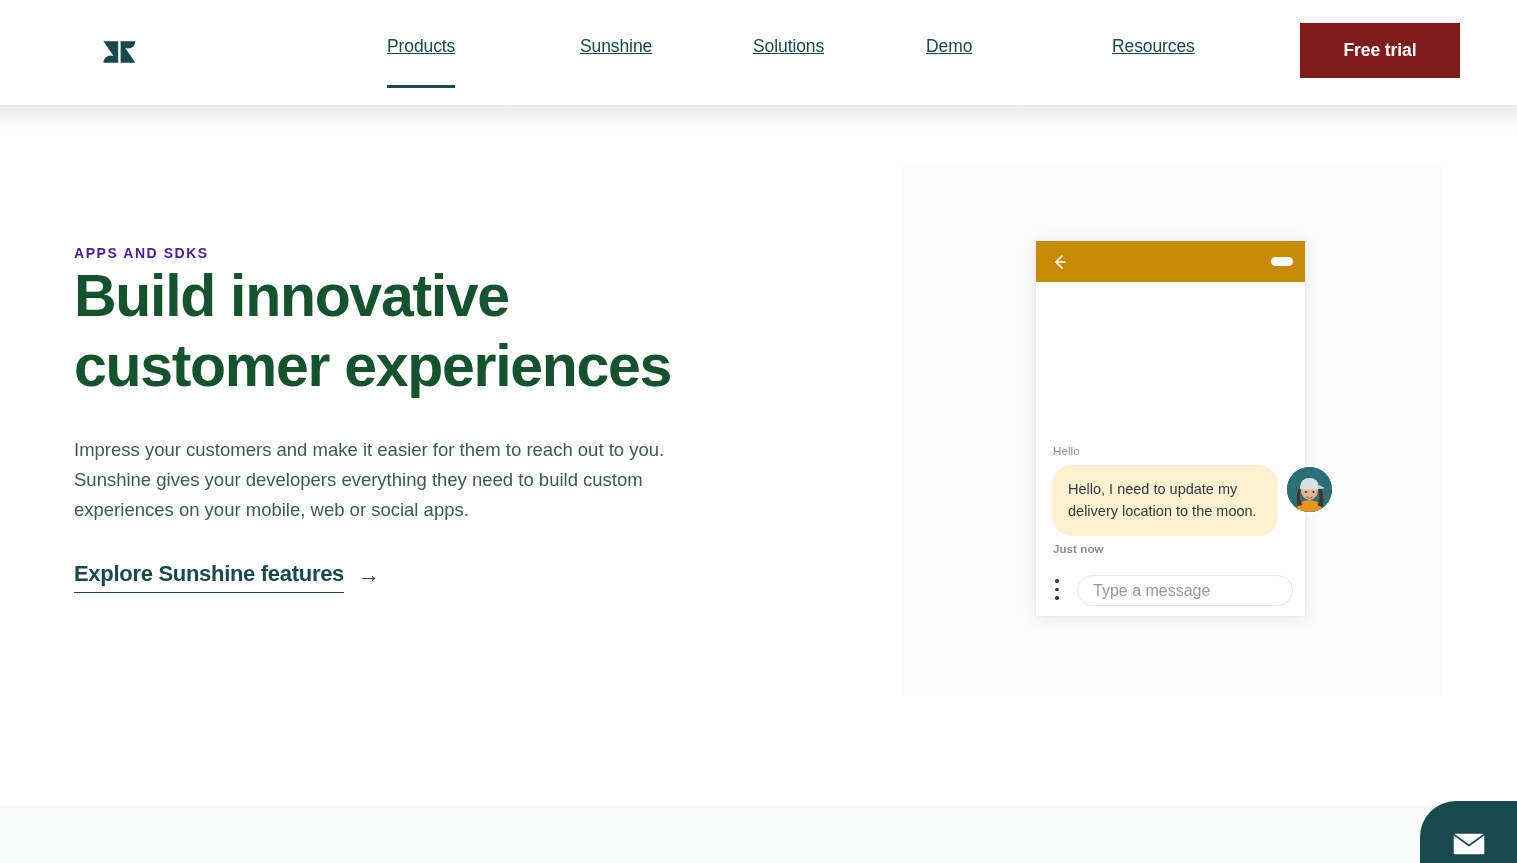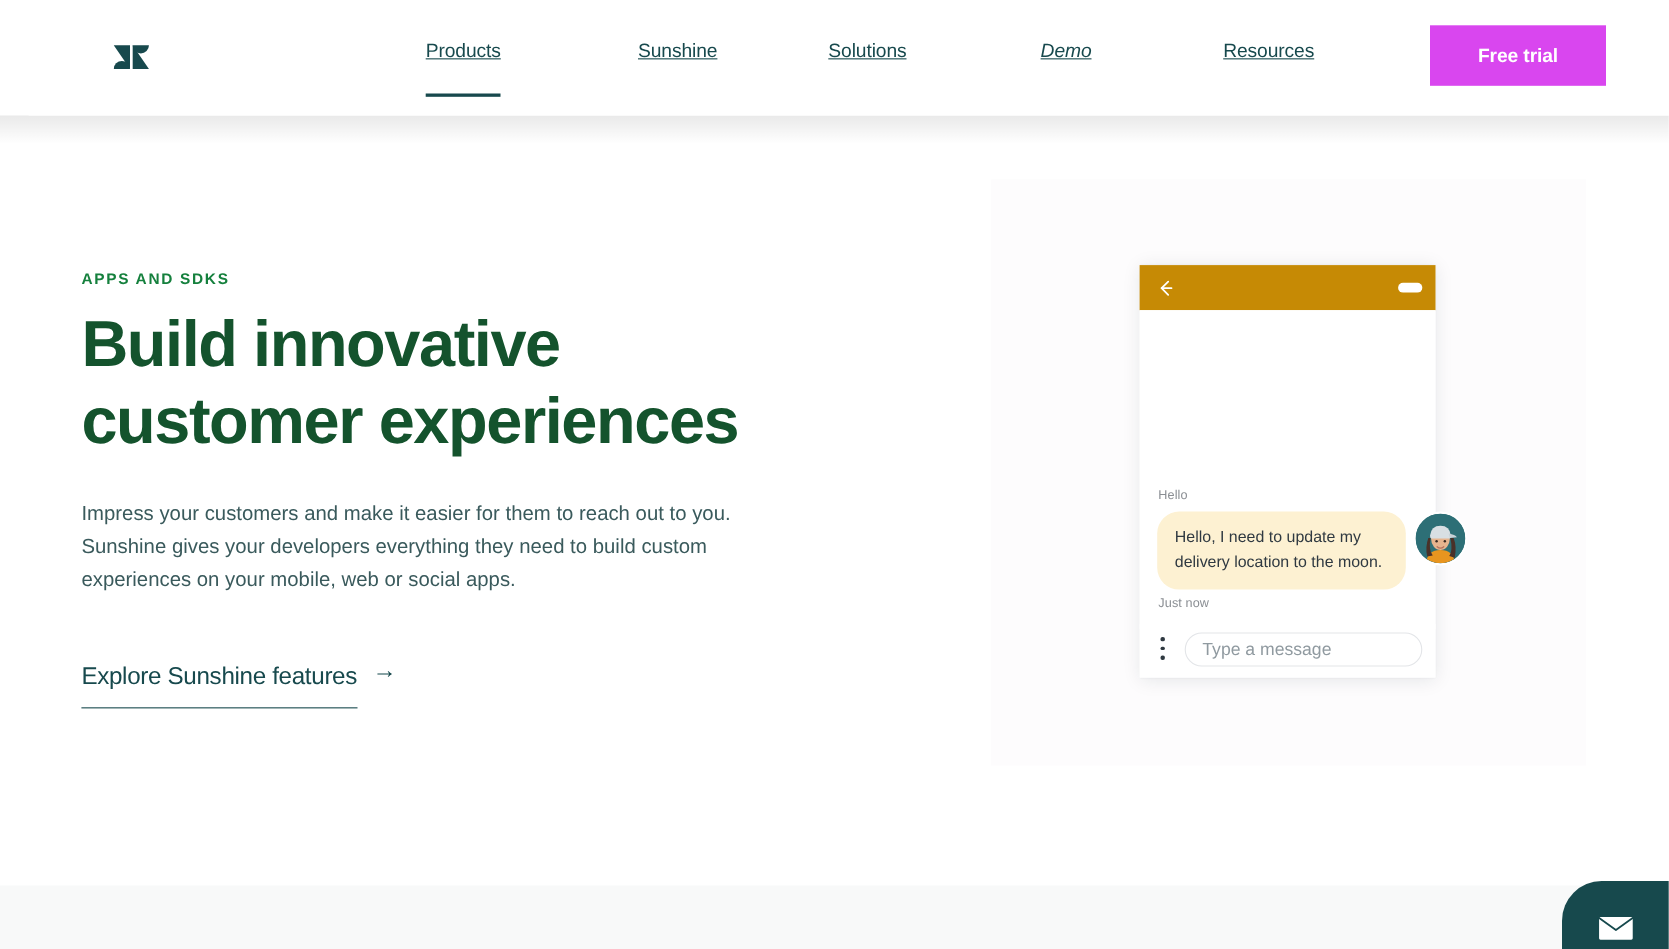--- a/index.html
+++ b/index.html
@@ -57,30 +57,30 @@
     content: "";
     position: absolute;
     left: 0; right: 0;
     bottom: -27px;
     height: 3px;
     background: #17494d;
   }
   .nav-products   { left: 361px; }
   .nav-pricing    { left: 554px; }
   .nav-solutions  { left: 727px; }
-  .nav-demo       { left: 920px; font-style: italic; }
+  .nav-demo       { left: 900px; }
   .nav-resources  { left: 1086px; }
 
   .free-trial-btn {
     position: absolute;
     left: 1274px;
     top: 23px;
     width: 160px;
     height: 55px;
-    background: #d946ef;
+    background: #7f1d1d;
     color: #ffffff;
     border: none;
     font-family: "Liberation Sans", sans-serif;
     font-size: 17.5px;
     font-weight: 600;
     letter-spacing: -0.1px;
     cursor: pointer;
   }
 
   
@@ -96,23 +96,22 @@
     position: absolute;
     left: 74px;
     top: 140px;
     width: 680px;
   }
 
   .eyebrow {
     font-size: 14px;
     font-weight: 700;
     letter-spacing: 1.55px;
-    color: #15803d;
+    color: #4c1d95;
     text-transform: uppercase;
-    margin-bottom: 17px;
   }
 
   .hero-title {
     font-size: 59px;
     line-height: 70px;
     font-weight: 700;
     color: #14532d;
     letter-spacing: -1.3px;
     margin-bottom: 34px;
     max-width: 620px;
@@ -129,26 +128,25 @@
 
   .hero-cta {
     display: inline-flex;
     align-items: center;
     gap: 14px;
     cursor: pointer;
     text-decoration: none;
   }
   .hero-cta-label {
     font-size: 22px;
-    font-weight: 400;
+    font-weight: 700;
     color: #17494d;
     letter-spacing: -0.3px;
     border-bottom: 1.5px solid #17494d;
-    padding-bottom: 15px;
-    margin-top: 24px;
+    padding-bottom: 5px;
   }
   .hero-cta-arrow {
     font-size: 22px;
     color: #17494d;
     line-height: 1;
     padding-bottom: 4px;
   }
 
   
   .visual-panel {
@@ -225,20 +223,21 @@
     color: #2f3941;
   }
 
   .msg-time {
     position: absolute;
     left: 17px;
     top: 261px;
     font-size: 11.5px;
     color: #8a8e93;
     letter-spacing: 0.1px;
+    font-weight: bold;
   }
 
   .msg-avatar {
     position: absolute;
     left: 1285px;
     top: 465px;
     width: 49px;
     height: 49px;
     border-radius: 50%;
     overflow: hidden;

